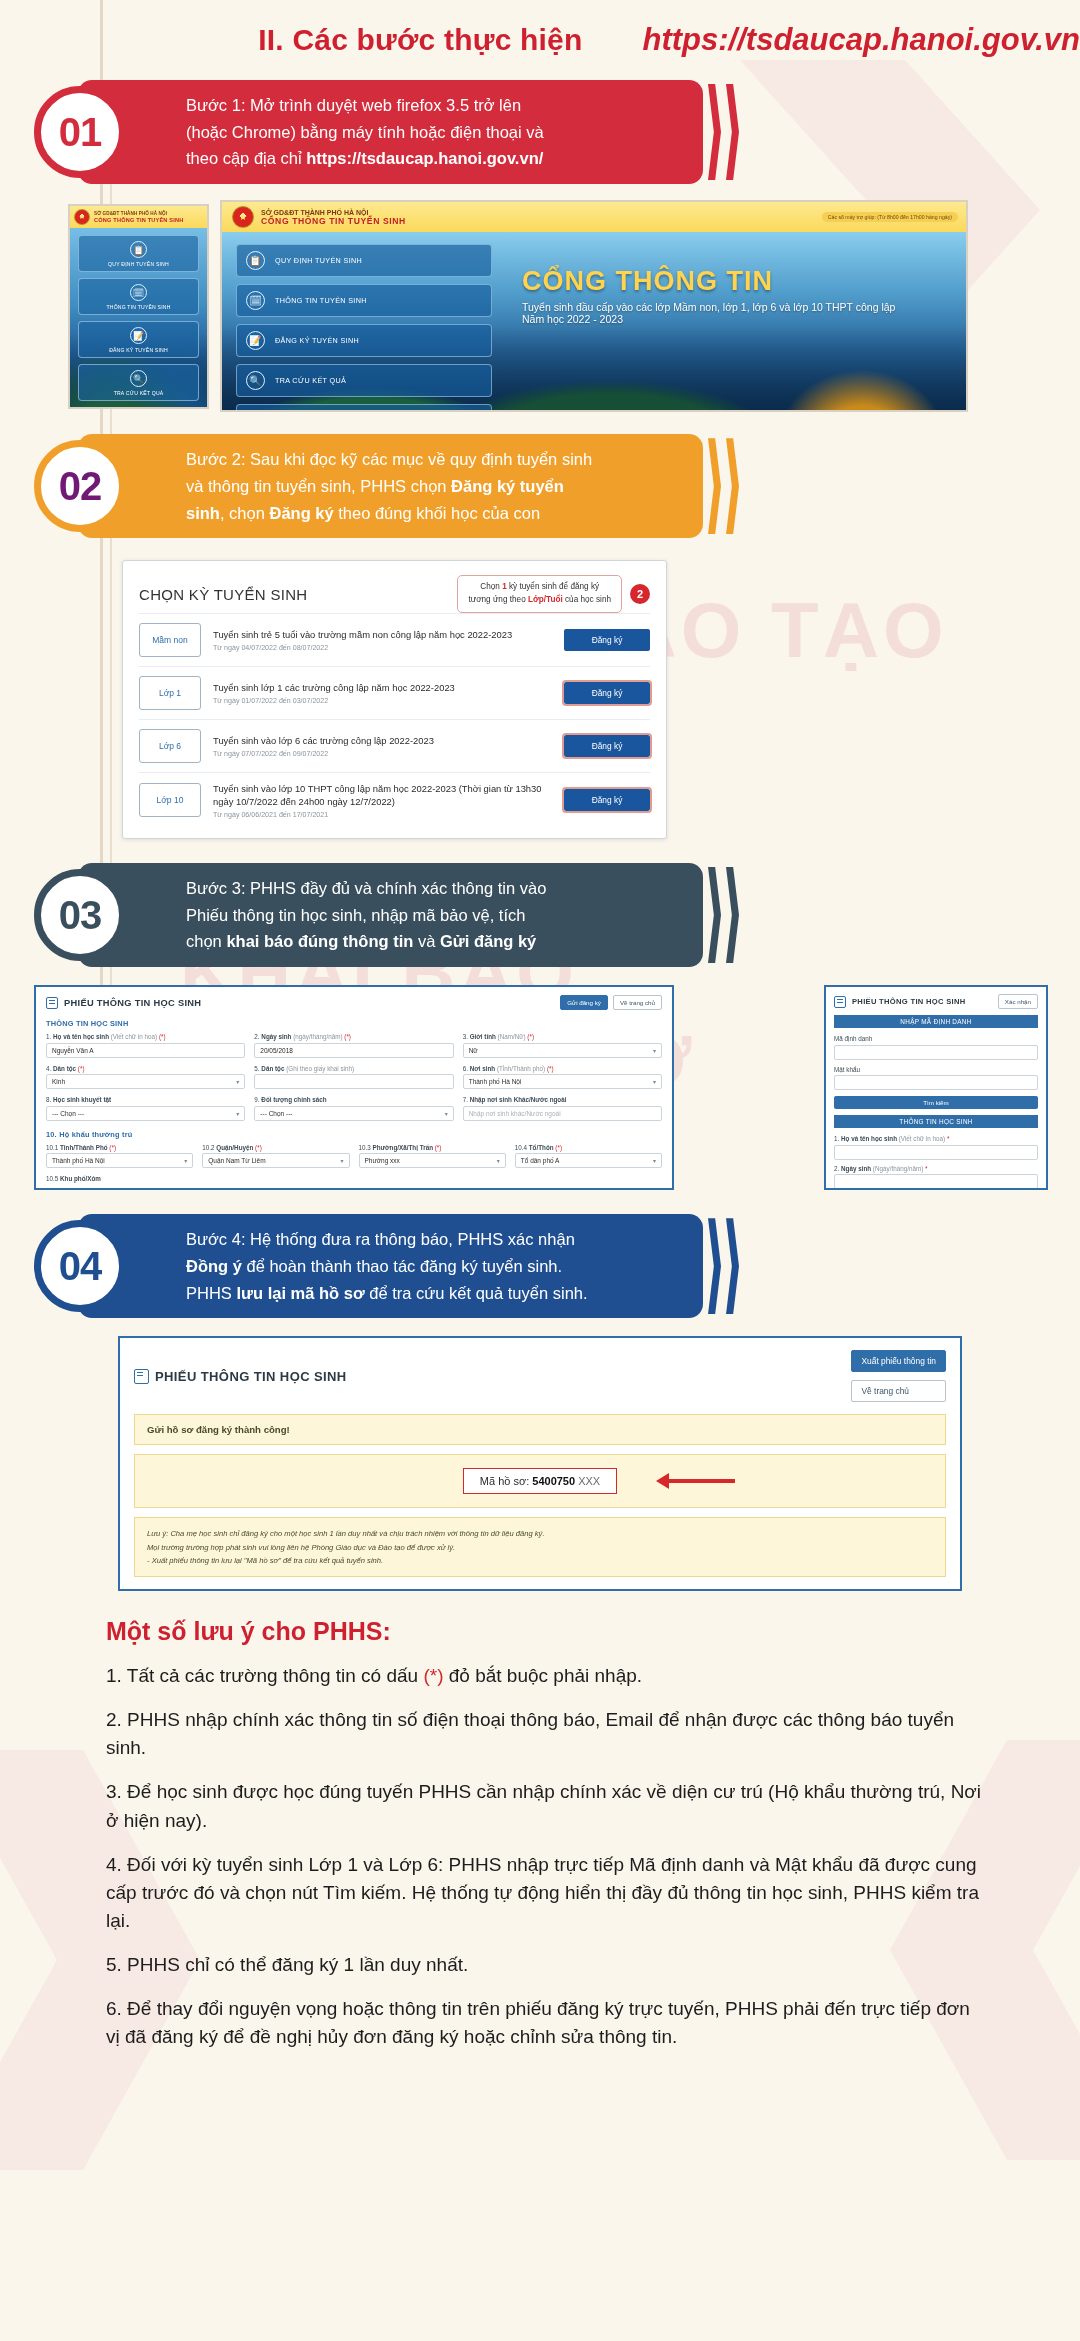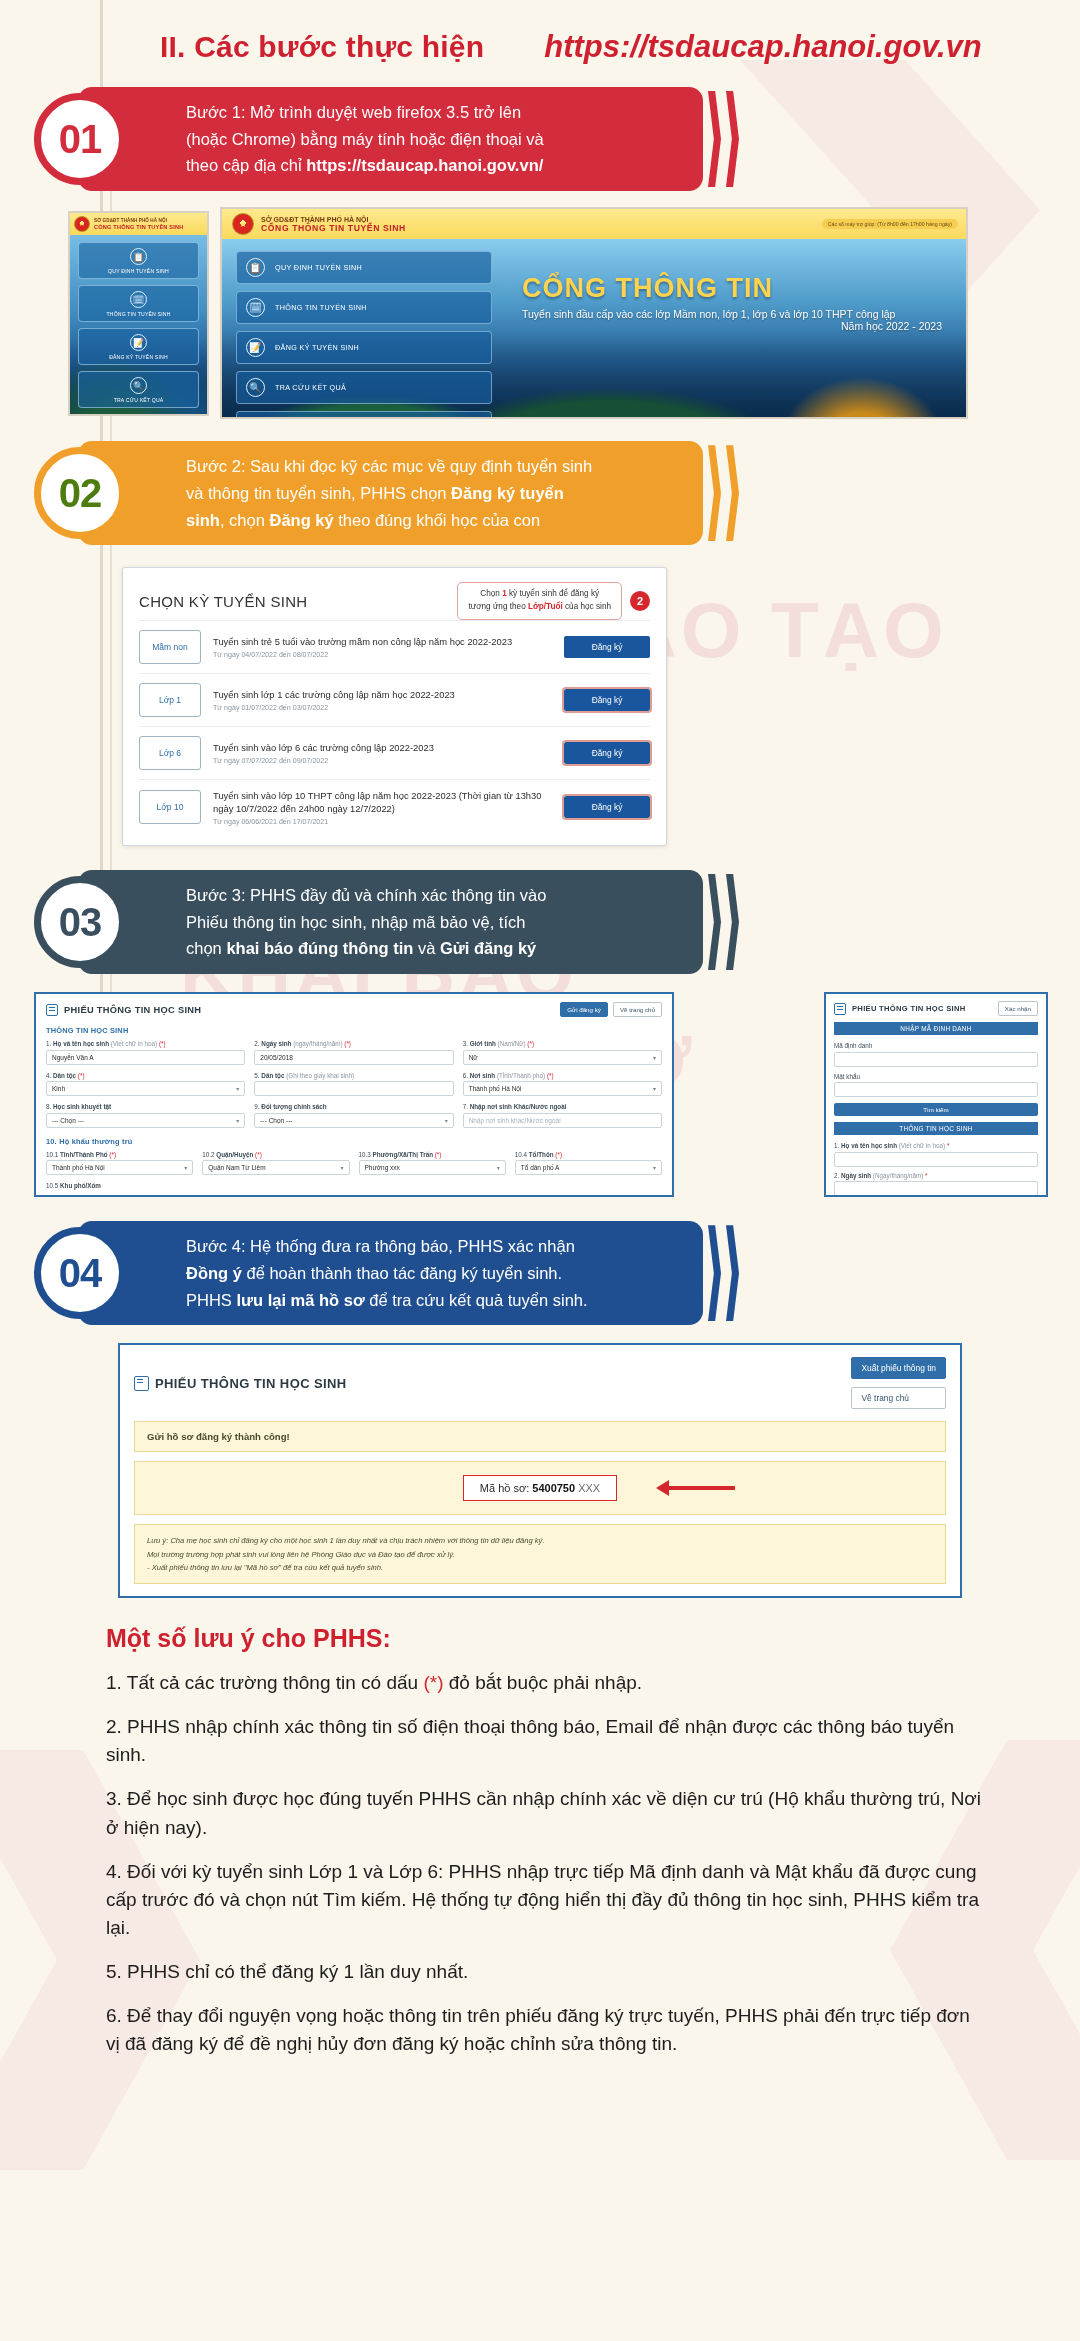--- a/index.html
+++ b/index.html
@@ -43,21 +43,22 @@
   .left-rule2 {
     position: absolute; left: 110px; top: 160px; width: 2px; height: 900px;
     background: #e8dfd0; z-index: 1;
   }
 
   .page { position: relative; z-index: 2; }
 
   
   .top-header {
     display: flex; align-items: baseline; gap: 60px;
-    padding: 29px 0 14px 160px;
+    padding: 22px 0 14px 160px;
+    justify-content: flex-end;
   }
   .hdr-title { color: #cf2030; font-size: 30px; font-weight: bold; letter-spacing: .2px; }
   .hdr-url { color: #cf2030; font-size: 31px; font-style: italic; font-weight: 600; }
 
   
   .step { position: relative; margin: 8px 0 0 0; }
   .step-bar {
     position: relative;
     margin-left: 78px;
     width: 625px;
@@ -72,21 +73,21 @@
   .step-bar.s4 { background: #1f4f91; }
 
   .step-circle {
     position: absolute; left: -44px; top: 50%; transform: translateY(-50%);
     width: 92px; height: 92px; border-radius: 50%;
     background: #fff; border: 7px solid transparent;
     display: flex; align-items: center; justify-content: center;
     font-size: 40px; font-weight: bold; letter-spacing: -1px;
   }
   .s1 .step-circle { border-color: #d32c3c; color: #d32c3c; }
-  .s2 .step-circle { border-color: #f0a02a; color: #4d7c0f; }
+  .s2 .step-circle { border-color: #f0a02a; color: #701a75; }
   .s3 .step-circle { border-color: #3a4f5e; color: #3a4f5e; }
   .s4 .step-circle { border-color: #1f4f91; color: #1f4f91; }
 
   .step-text { color: #fff; font-size: 16.5px; line-height: 1.62; }
   .step-text b { font-weight: bold; }
 
   .chevs { position: absolute; left: 690px; top: 50%; transform: translateY(-50%);
     display: flex; gap: 5px; }
   .chev { width: 13px; height: 96px; }
   .chev.s1c { background: #d32c3c; clip-path: polygon(0 0, 55% 0, 100% 50%, 55% 100%, 0 100%, 45% 50%); }
@@ -178,21 +179,21 @@
   .d-btn .ic {
     width: 19px; height: 19px; border-radius: 50%;
     border: 1.3px solid #e2f2ff; color:#eef8ff;
     display:flex;align-items:center;justify-content:center;font-size:10px; flex:none;
   }
   .d-btn .lb { font-size: 7.2px; color:#fff; letter-spacing:.35px; }
   .desk-hero { position: absolute; z-index: 3; left: 300px; top: 34px; width: 420px; }
   .desk-hero .h1 { font-size: 27px; font-weight: bold; color: #ffd34d; letter-spacing: 1px;
      text-shadow: 0 2px 3px rgba(0,0,0,.35); }
   .desk-hero .h2 { font-size: 10.5px; color: #fff; margin-top: 4px; text-shadow: 0 1px 2px rgba(0,0,0,.4); }
-  .desk-hero .h3 { font-size: 10.5px; color: #fff; text-shadow: 0 1px 2px rgba(0,0,0,.4); text-align: right; }
+  .desk-hero .h3 { font-size: 10.5px; color: #fff; text-shadow: 0 1px 2px rgba(0,0,0,.4); }
 
   
   .card {
     background: #fff; border: 1px solid #cfd6dd; border-radius: 3px;
     box-shadow: 0 1px 4px rgba(0,0,0,.10);
   }
   .sel-card { margin: 22px 0 0 122px; width: 545px; padding: 14px 16px 10px; }
   .sel-top { display: flex; align-items: center; justify-content: space-between; }
   .sel-title { font-size: 15px; color: #333; letter-spacing: .3px; }
   .callout {

